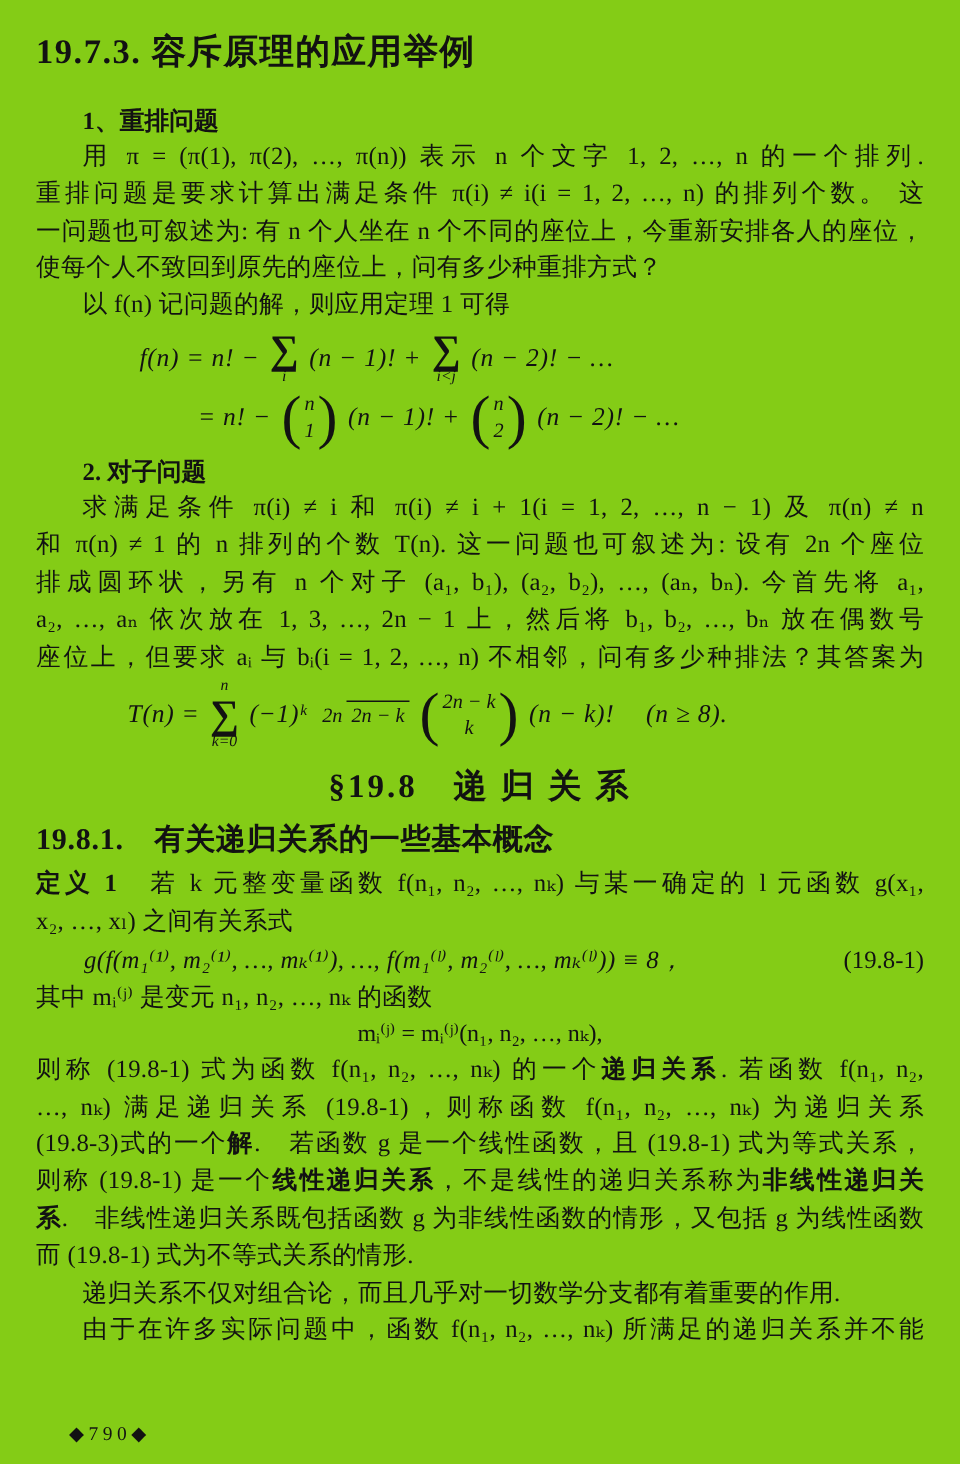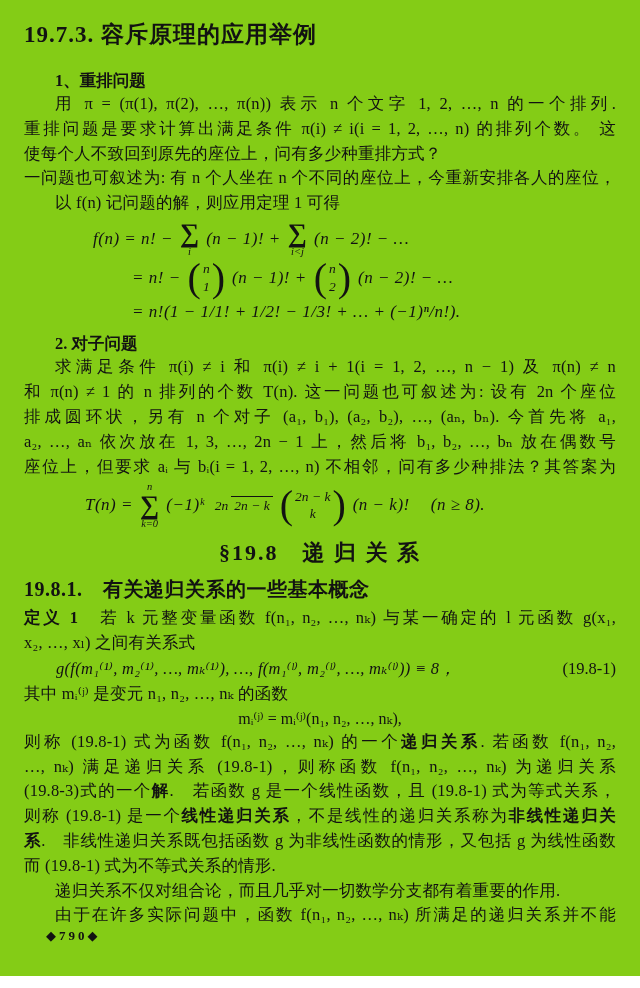--- a/index.html
+++ b/index.html
@@ -40,34 +40,34 @@
   .f1r3 { margin:4px 0 0 108px; line-height:25px; }
   .f2row { margin:2px 0 2px 61px; }
   .gapL { margin-left:14px; }
   .h198 { margin-top:10px; text-align:center; font-size:22px; font-weight:700; line-height:28px; letter-spacing:2px; }
   .h1981 { margin-top:9px; font-size:20px; font-weight:700; line-height:26px; letter-spacing:0.5px; }
   .deft { margin-top:4px; }
   .eqrow { display:flex; align-items:baseline; font-size:16.5px; line-height:26px; }
   .eqrow .body { margin-left:32px; font-style:italic; letter-spacing:0.3px; }
   .eqrow .eqlabel { margin-left:auto; font-style:normal; }
   .mline { font-size:16px; line-height:23px; }
-  .pagenum { position:absolute; left:46px; bottom:32px; font-size:13px; font-weight:700; letter-spacing:3px; }
+  .pagenum { position:absolute; left:46px; bottom:12px; font-size:13px; font-weight:400; letter-spacing:3px; }
 </style>
 </head>
 <body>
 
 <div class="page">
 
   <div class="h1">19.7.3. 容斥原理的应用举例</div>
 
   <div class="subhead sub1">1、重排问题</div>
   <div class="line indent fill">用 π = (π(1), π(2), …, π(n)) 表示 n 个文字 1, 2, …, n 的一个排列.</div>
   <div class="line fill">重排问题是要求计算出满足条件 π(i) ≠ i(i = 1, 2, …, n) 的排列个数。 这</div>
+  <div class="line fill">一问题也可叙述为: 有 n 个人坐在 n 个不同的座位上，今重新安排各人的座位，</div>
   <div class="line">使每个人不致回到原先的座位上，问有多少种重排方式？</div>
-  <div class="line fill">一问题也可叙述为: 有 n 个人坐在 n 个不同的座位上，今重新安排各人的座位，</div>
   <div class="line indent">以 f(n) 记问题的解，则应用定理 1 可得</div>
 
   <div class="frow f1r1">
     <span class="t">f(n) = n! −</span>
     <span class="bigop">
         <span class="op">∑</span>
         <span class="lim">i</span>
       </span>
     <span class="t">(n − 1)! +</span>
     <span class="bigop">
@@ -92,23 +92,20 @@
         <span class="paren">(</span>
         <span class="stack">
           <span>n</span>
           <span>2</span>
         </span>
         <span class="paren">)</span>
       </span>
     <span class="t">(n − 2)! − …</span>
   </div>
 
-  <div class="frow f1r3">
-    <span class="t">= n!(1 − 1/1! + 1/2! − 1/3! + … + (−1)ⁿ/n!).</span>
-  </div>
 
   <div class="subhead sub2">2. 对子问题</div>
   <div class="line indent fill">求满足条件 π(i) ≠ i 和 π(i) ≠ i + 1(i = 1, 2, …, n − 1) 及 π(n) ≠ n</div>
   <div class="line fill">和 π(n) ≠ 1 的 n 排列的个数 T(n). 这一问题也可叙述为: 设有 2n 个座位</div>
   <div class="line fill">排成圆环状，另有 n 个对子 (a₁, b₁), (a₂, b₂), …, (aₙ, bₙ). 今首先将 a₁,</div>
   <div class="line fill">a₂, …, aₙ 依次放在 1, 3, …, 2n − 1 上，然后将 b₁, b₂, …, bₙ 放在偶数号</div>
   <div class="line fill">座位上，但要求 aᵢ 与 bᵢ(i = 1, 2, …, n) 不相邻，问有多少种排法？其答案为</div>
 
   <div class="frow f2row">
     <span class="t">T(n) =</span>

